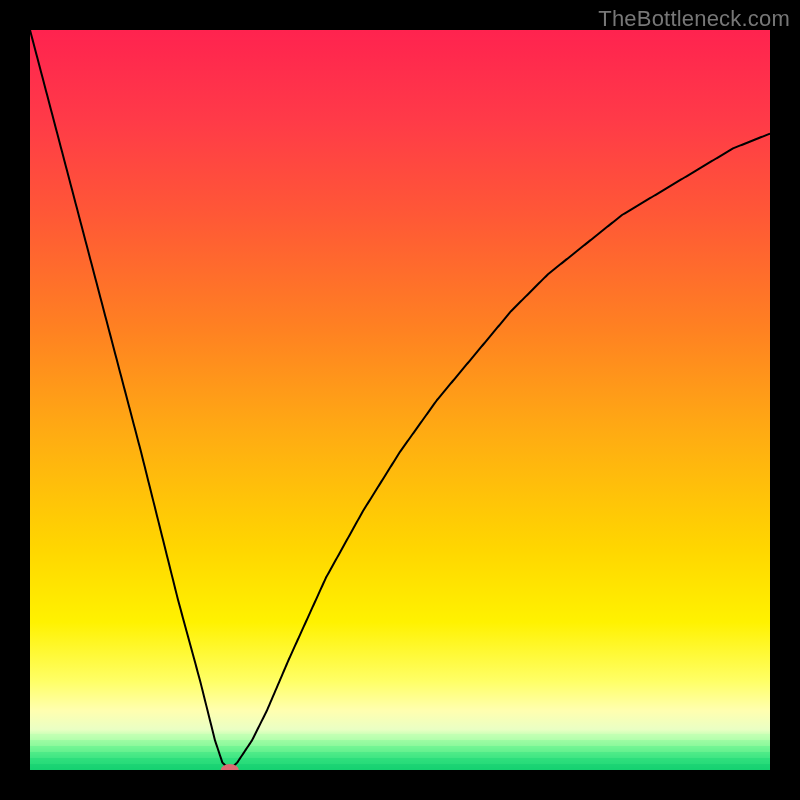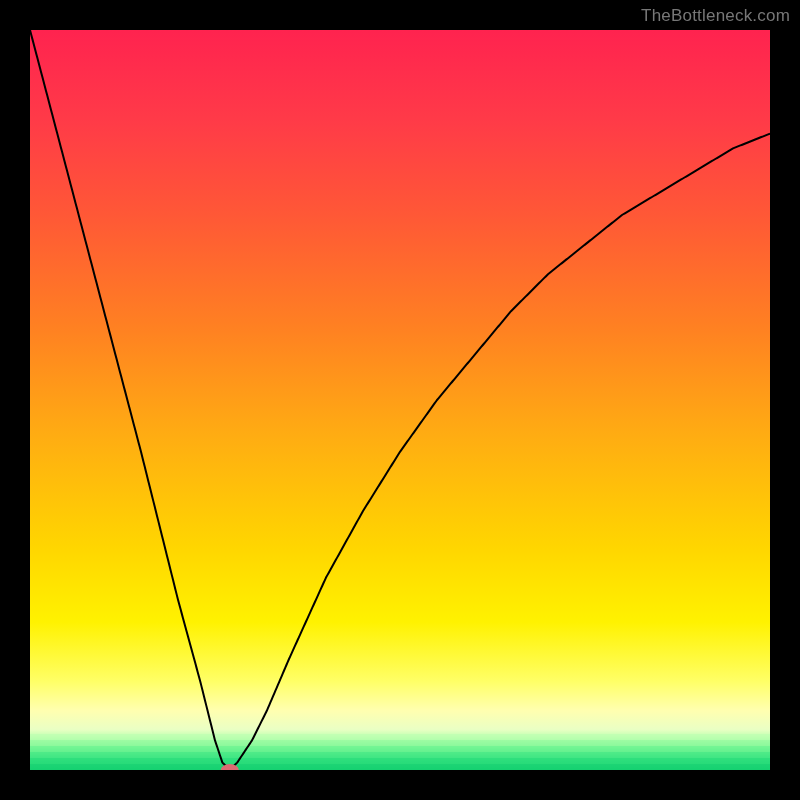--- a/index.html
+++ b/index.html
@@ -25,21 +25,21 @@
     left: 30px;
     width: 740px;
     height: 740px;
     overflow: hidden;
   }
   .watermark {
     position: absolute;
     top: 6px;
     right: 10px;
     color: #777;
-    font-size: 17px;
+    font-size: 22px;
     font-weight: 500;
     letter-spacing: 0.2px;
     user-select: none;
   }
 </style>
 </head>
 <body>
 
 <div class="frame">
   <div class="watermark">TheBottleneck.com</div>

